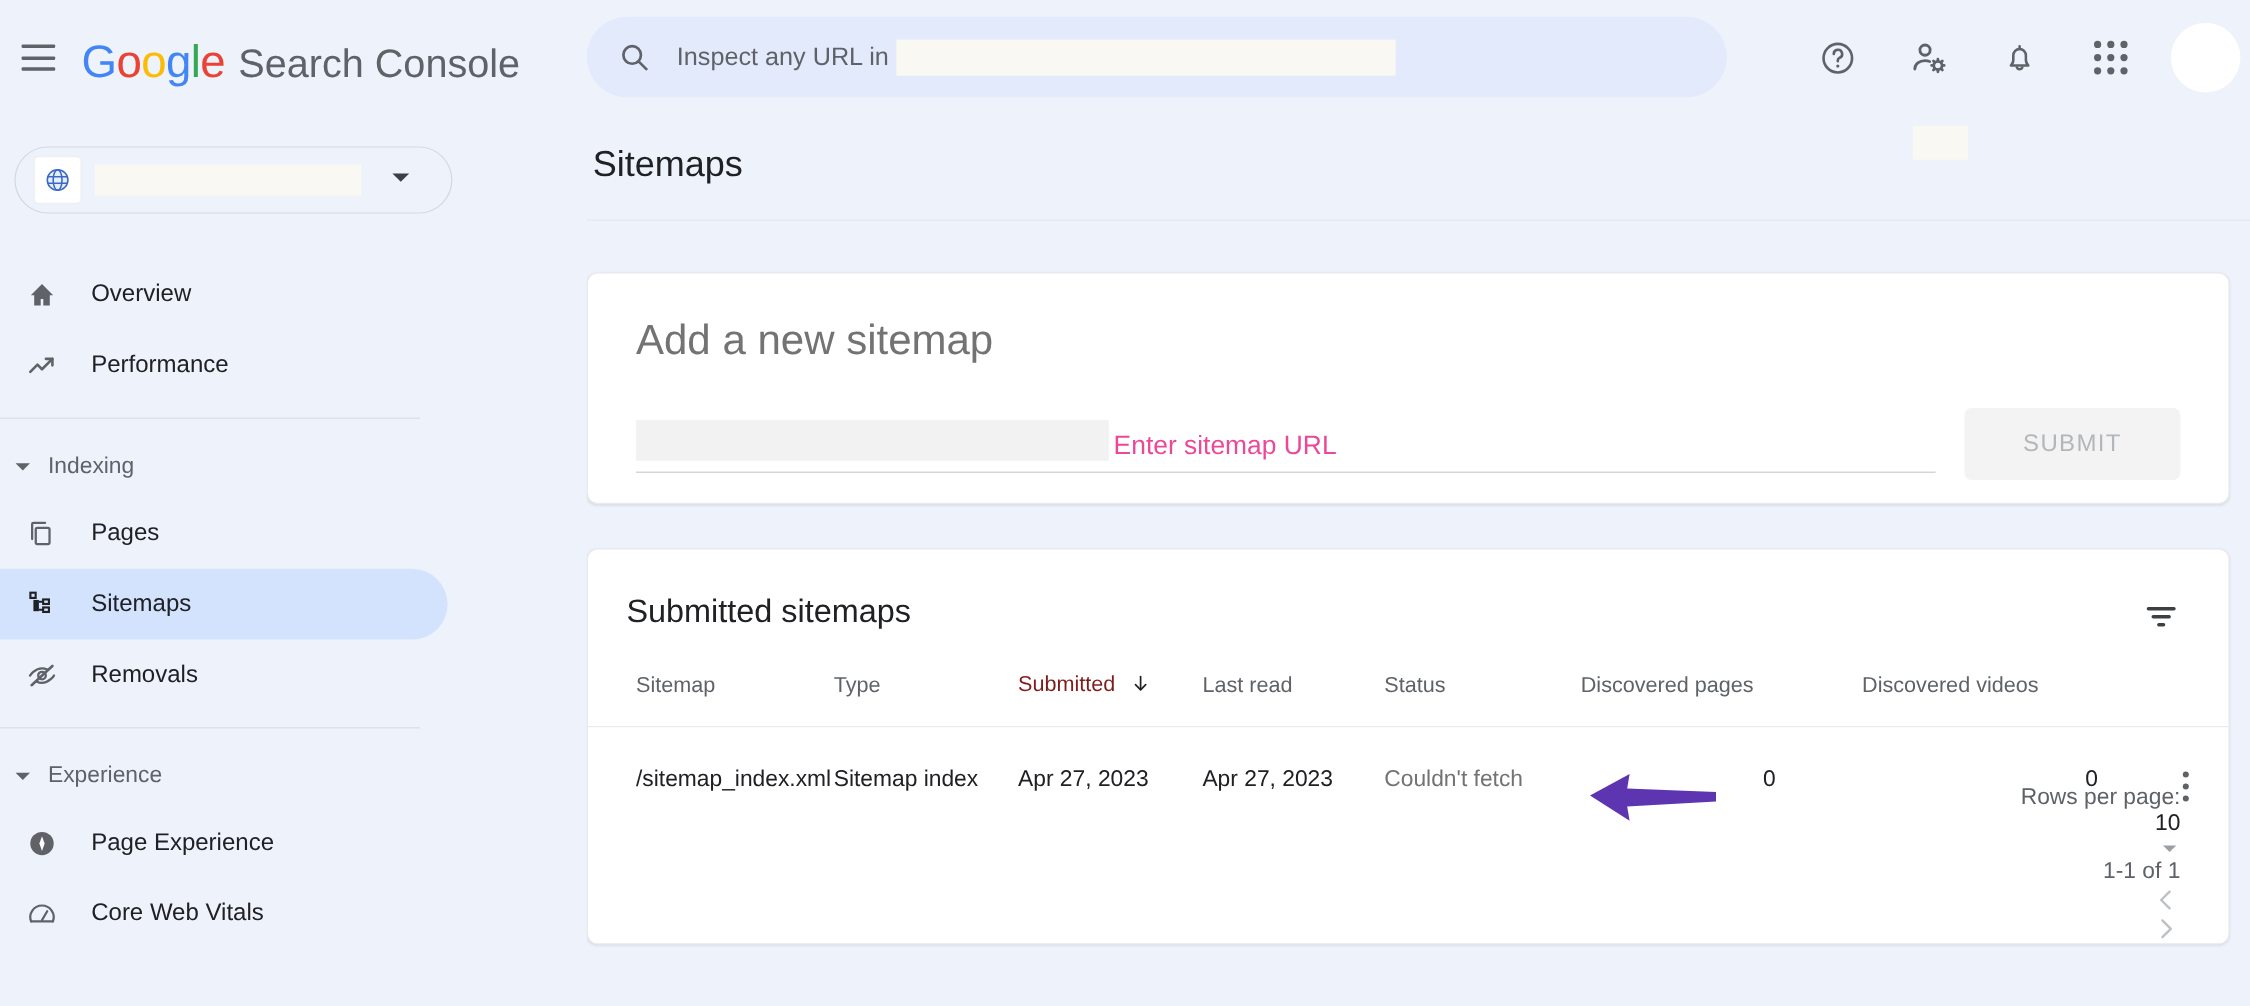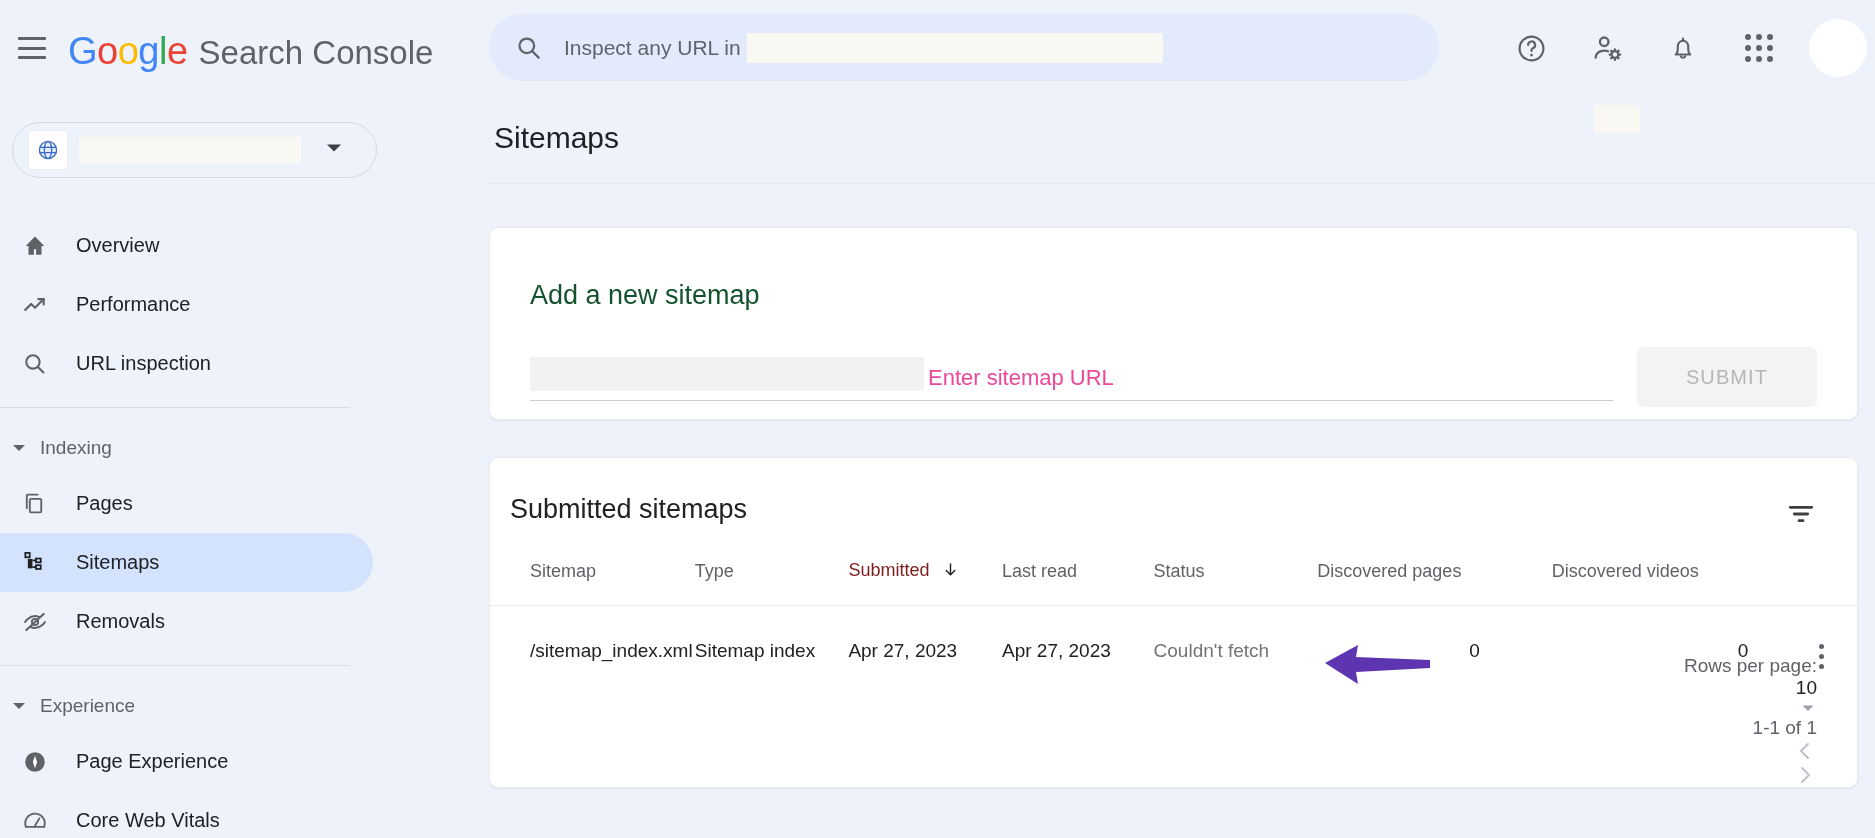--- a/index.html
+++ b/index.html
@@ -101,35 +101,35 @@
   .main { position: absolute; left: 489px; top: 96px; width: 1386px; height: 742px; overflow: hidden; }
   .page-title { font-size: 30px; color: #202124; padding: 25px 0 0 5px; font-weight: 400; }
   .title-rule { height:1px; background:#e4e7ed; margin-top: 28px; width: 1386px; }
 
   .card {
     margin: 43px 0 0 0; margin-left: 0; width: 1369px; background: #fff;
     border: 1px solid #e8eaed; border-radius: 9px;
     box-shadow: 0 1px 2px rgba(60,64,67,.10);
   }
   .card.add { height: 193px; padding: 0 40px; }
-  .card-h { font-size: 27px; color: #14532d; padding-top: 52px; font-weight: 400; }
+  .card-h { font-size: 35px; color: #737373; padding-top: 36px; font-weight: 400; }
 
   .addrow { display:flex; align-items:flex-end; margin-top: 36px; }
   .urlfield { flex: 1 1 auto; position: relative; height: 46px; border-bottom: 1px solid #c9ccd1; display:flex; align-items:center; }
   .url-prefix-redact { width: 394px; height: 34px; background: #f2f2f2; position: absolute; left: 0; top: 2px; }
   .url-ph { font-size: 22px; color: #ec4899; margin-left: 398px; }
   .submitbtn {
     width: 180px; height: 60px; margin-left: 24px; margin-bottom: -6px;
     background: #f3f3f3; border: none; border-radius: 6px;
     font-size: 20px; letter-spacing: 1.1px; color: #b3b6ba;
     font-family: "Liberation Sans", sans-serif; cursor: default;
   }
 
   .card.table { margin-top: 37px; width: 1369px; padding-bottom: 0; }
-  .table-head { display:flex; align-items:flex-start; padding: 36px 40px 0 20px; }
+  .table-head { display:flex; align-items:flex-start; padding: 36px 40px 0 32px; }
   .table-title { font-size: 27px; color: #202124; }
   .filter-icon { margin-left: auto; margin-top: 4px; cursor: pointer; display:flex; }
 
   table { width: 100%; border-collapse: collapse; margin-top: 30px; }
   th {
     font-size: 18px; font-weight: 400; color: #5f6368; text-align: left;
     padding: 0 0 22px 0; white-space: nowrap;
   }
   th.sorted { color: #7f1d1d; }
   td { font-size: 19px; color: #202124; padding: 26px 0; border-top: 1px solid #e8eaed; white-space: nowrap; }
@@ -259,29 +259,20 @@
     <div class="navitem">
       <span class="ni-icon">
         <svg width="26" height="26" viewBox="0 0 24 24" fill="none" stroke="#5f6368" stroke-width="2" stroke-linecap="round" stroke-linejoin="round">
           <polyline points="3,16.5 8.5,11 12,14.5 20,6.5"></polyline>
             <polyline points="15,6.5 20,6.5 20,11.5"></polyline>
         </svg>
       </span>
       <span class="ni-label">Performance</span>
     </div>
 
-    <div class="navitem">
-      <span class="ni-icon">
-        <svg width="25" height="25" viewBox="0 0 24 24" fill="none" stroke="#5f6368" stroke-width="2">
-          <circle cx="10.5" cy="10.5" r="6.4"></circle>
-            <line x1="15.3" y1="15.3" x2="20.6" y2="20.6" stroke-linecap="round"></line>
-        </svg>
-      </span>
-      <span class="ni-label">URL inspection</span>
-    </div>
 
     <div class="navdiv"></div>
 
     <div class="navgroup">
       <span class="ng-caret">
         <svg width="18" height="18" viewBox="0 0 18 18">
             <path d="M3 6 L9 12 L15 6 Z" fill="#5f6368"></path>
           </svg>
       </span>
       <span class="ng-label">Indexing</span>

